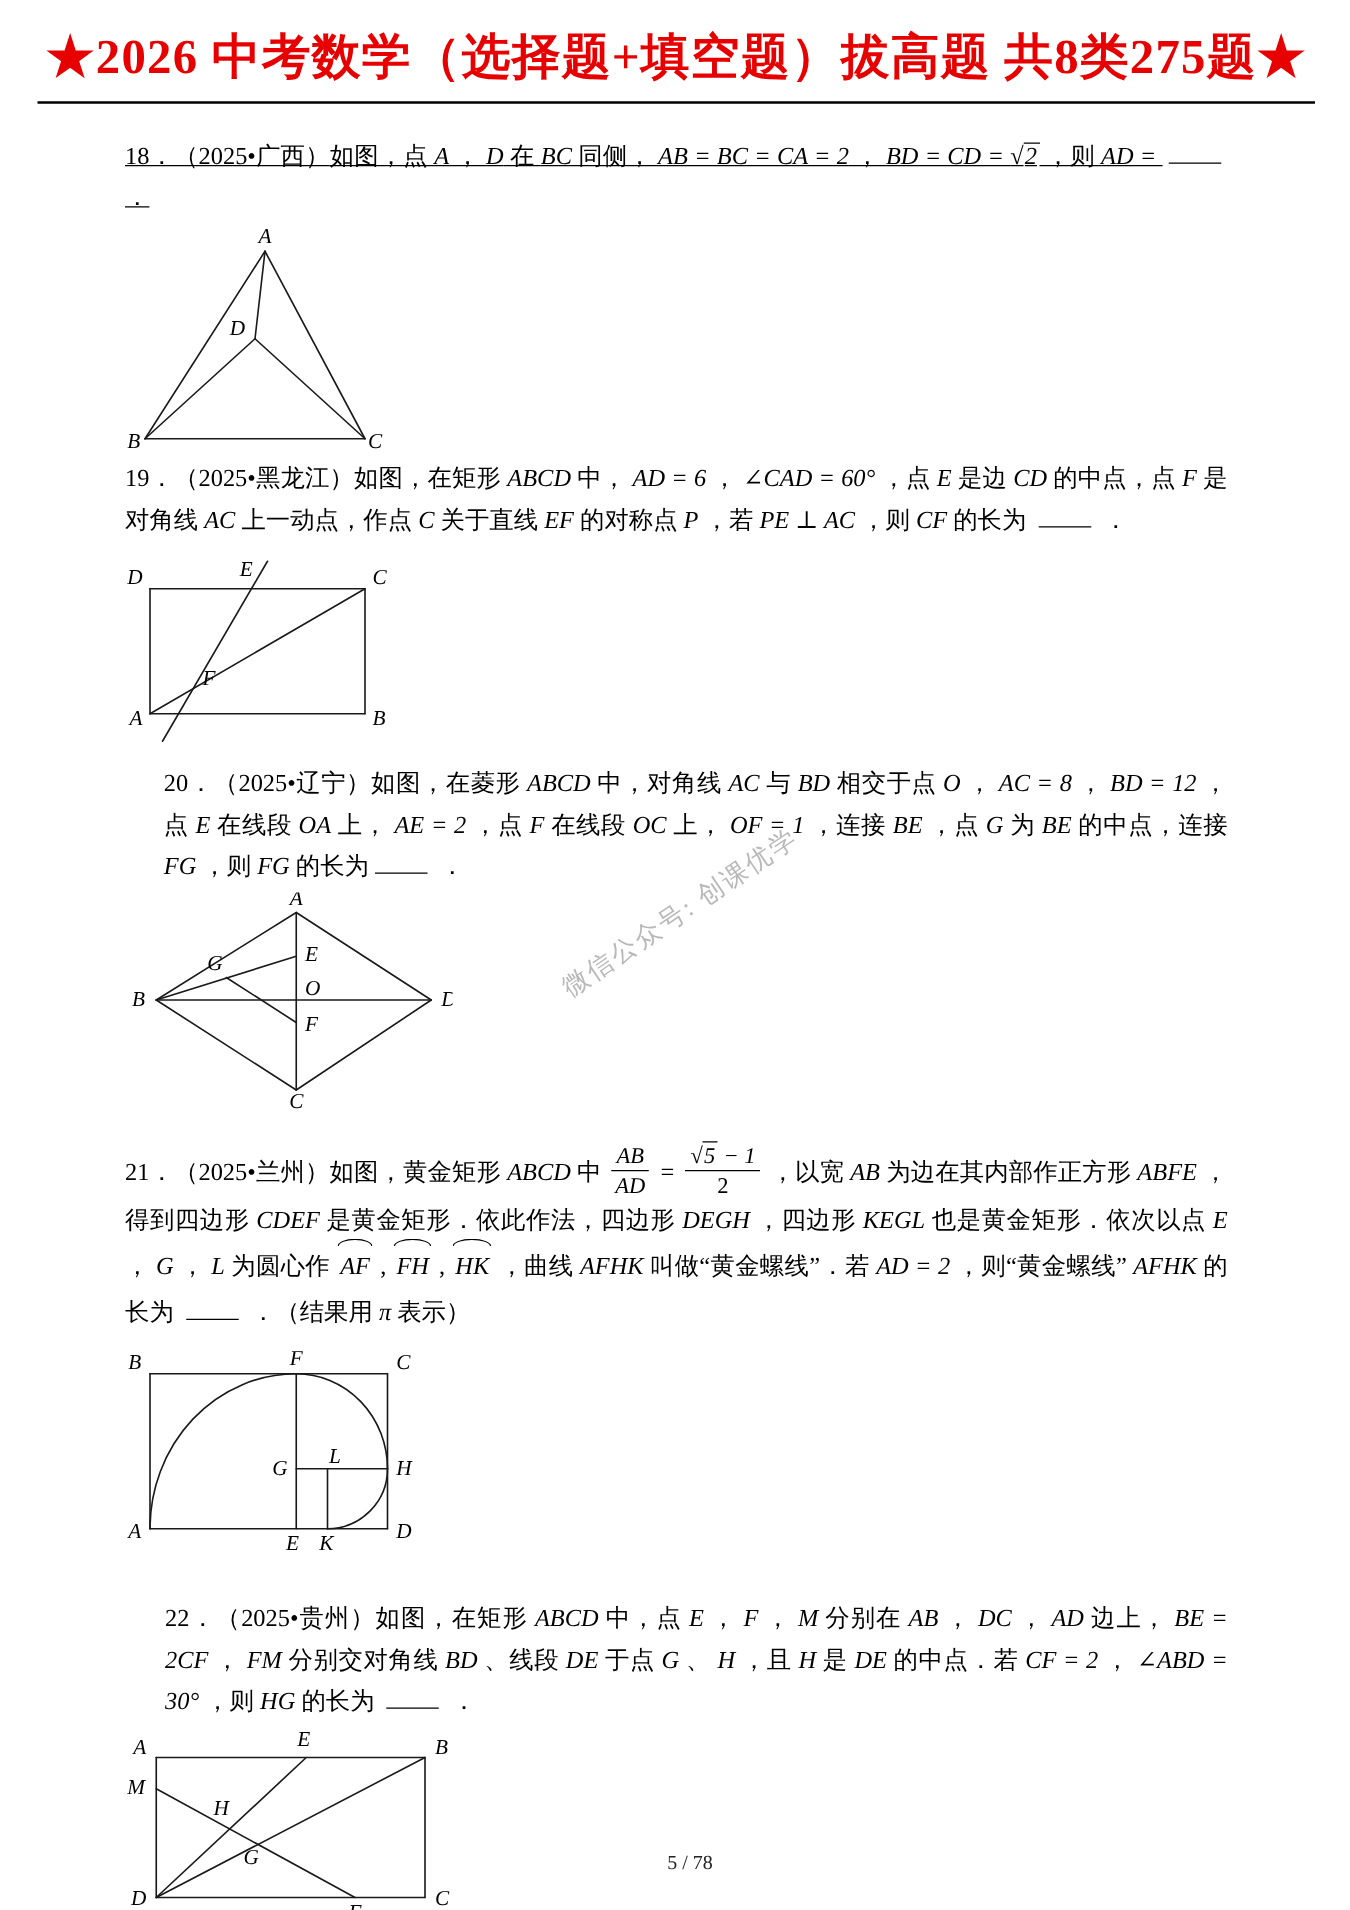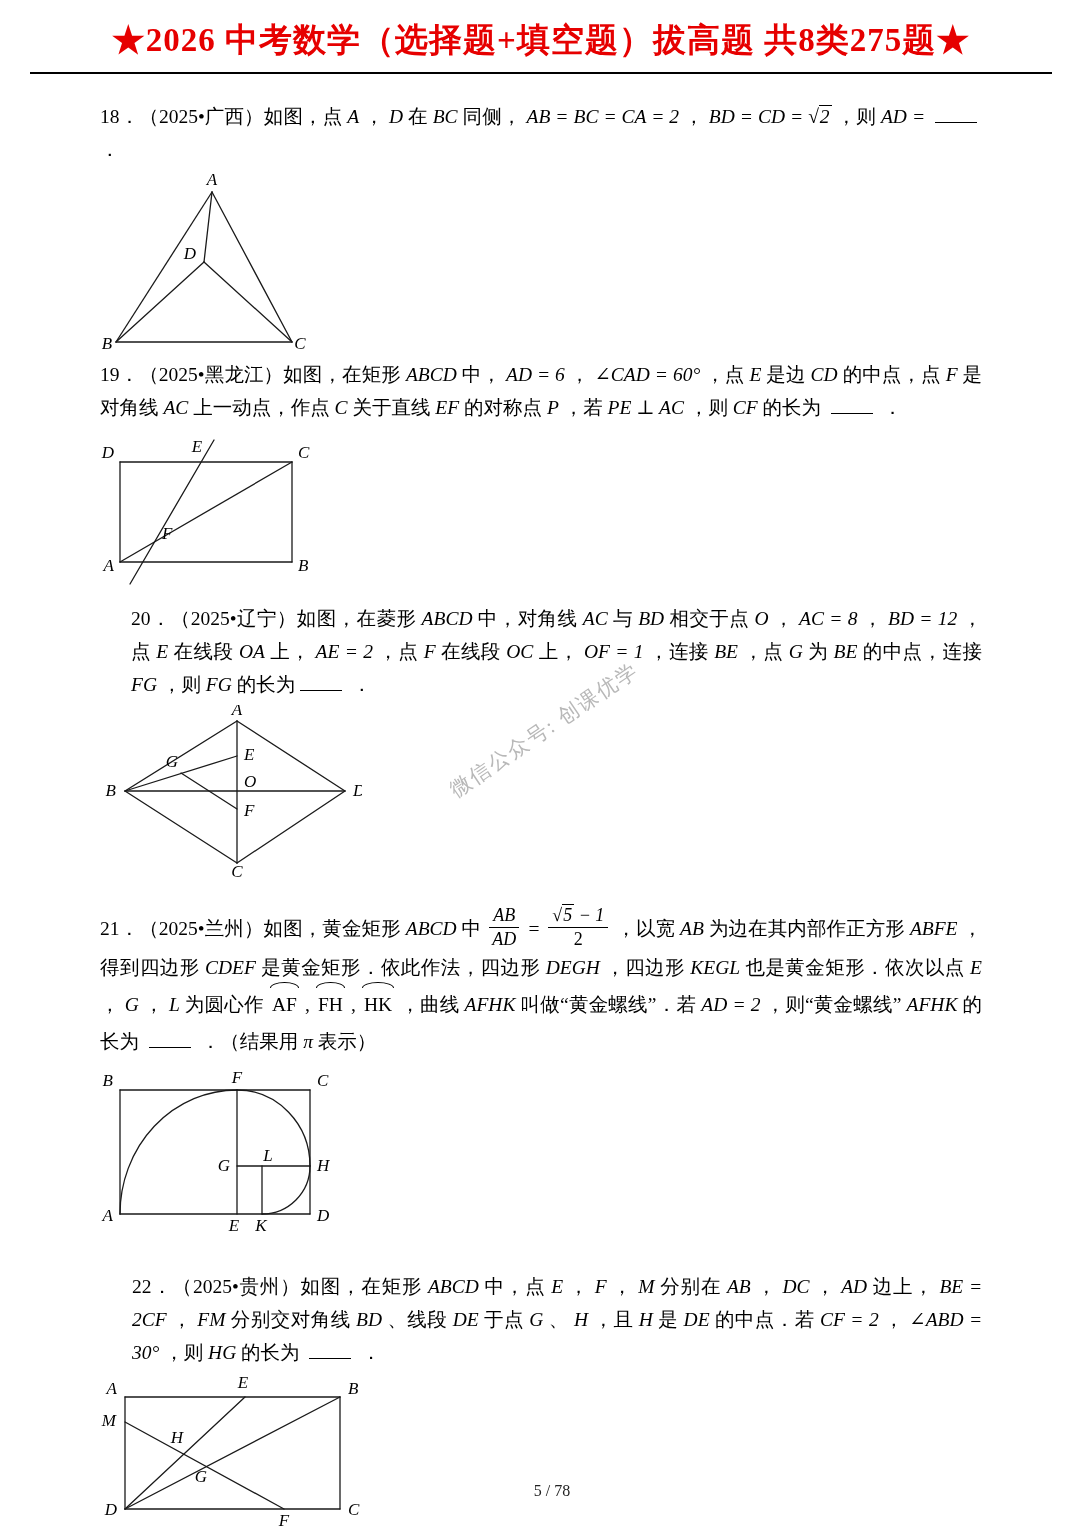--- a/index.html
+++ b/index.html
@@ -4,29 +4,29 @@
 <style>
   * { margin:0; padding:0; box-sizing:border-box; }
   html,body { background:#ffffff; }
   body {
     width:1080px; height:1528px; position:relative; overflow:hidden;
     font-family:"Liberation Serif","DejaVu Serif",serif; color:#000;
   }
   .page { padding:12px 98px 0 100px; }
   .doc-header {
     margin:6px -70px 0 -70px;
-    text-align:center; font-size:33px; font-weight:700; letter-spacing:1px;
+    text-align:center; font-size:39px; font-weight:700; letter-spacing:1px;
     color:#e60000; padding-bottom:9px; border-bottom:2px solid #000;
   }
   .prob {
     font-size:19.5px; line-height:33px; text-align:justify; color:#000;
   }
   .prob .math, .fig text { font-style:italic; }
   .math { font-family:"Liberation Serif","DejaVu Serif",serif; font-style:italic; }
-  .p18 { margin-top:26px; }
+  .p18 { margin-top:26px;text-decoration:underline; }
   .p19 { }
   .p20 { margin-top:10px;margin-left:31px; }
   .p21 { margin-top:24px; line-height:37px; }
   .p22 { margin-top:32px;margin-left:32px; }
   .figwrap { line-height:0; }
   .fw18 { margin-top:6px; }
   .fw19 { margin-top:8px; }
   .fw20 { margin-top:4px; }
   .fw21 { margin-top:12px; }
   .fw22 { margin-top:6px; }
@@ -37,21 +37,21 @@
     border-bottom:1.5px solid #000; vertical-align:baseline; margin:0 5px;
   }
   .sqrt { white-space:nowrap; font-style:italic; }
   .sqrt .rad { border-top:1.2px solid #000; padding:0 2px 0 1px; font-style:italic; }
   .frac {
     display:inline-block; vertical-align:-0.55em; text-align:center;
     font-size:18px; line-height:1.15; margin:0 3px;
   }
   .frac .num { display:block; border-bottom:1.2px solid #000; padding:0 4px 1px 4px; }
   .frac .den { display:block; padding-top:1px; }
-  .arc { position:relative; display:inline-block; padding:0 2px; margin:0 1px; }
+  .arc { position:relative; display:inline-block; font-style:italic; padding:0 2px; margin:0 1px; }
   .arc::before {
     content:""; position:absolute; left:0; right:0; top:-4px; height:5px;
     border:1px solid #000; border-bottom:none;
     border-radius:50% 50% 0 0 / 100% 100% 0 0;
   }
   .watermark {
     position:absolute; left:452px; top:778px;
     transform:rotate(-34deg); transform-origin:left center;
     color:#b8b8b8; font-size:21px; letter-spacing:2px; white-space:nowrap;
   }

